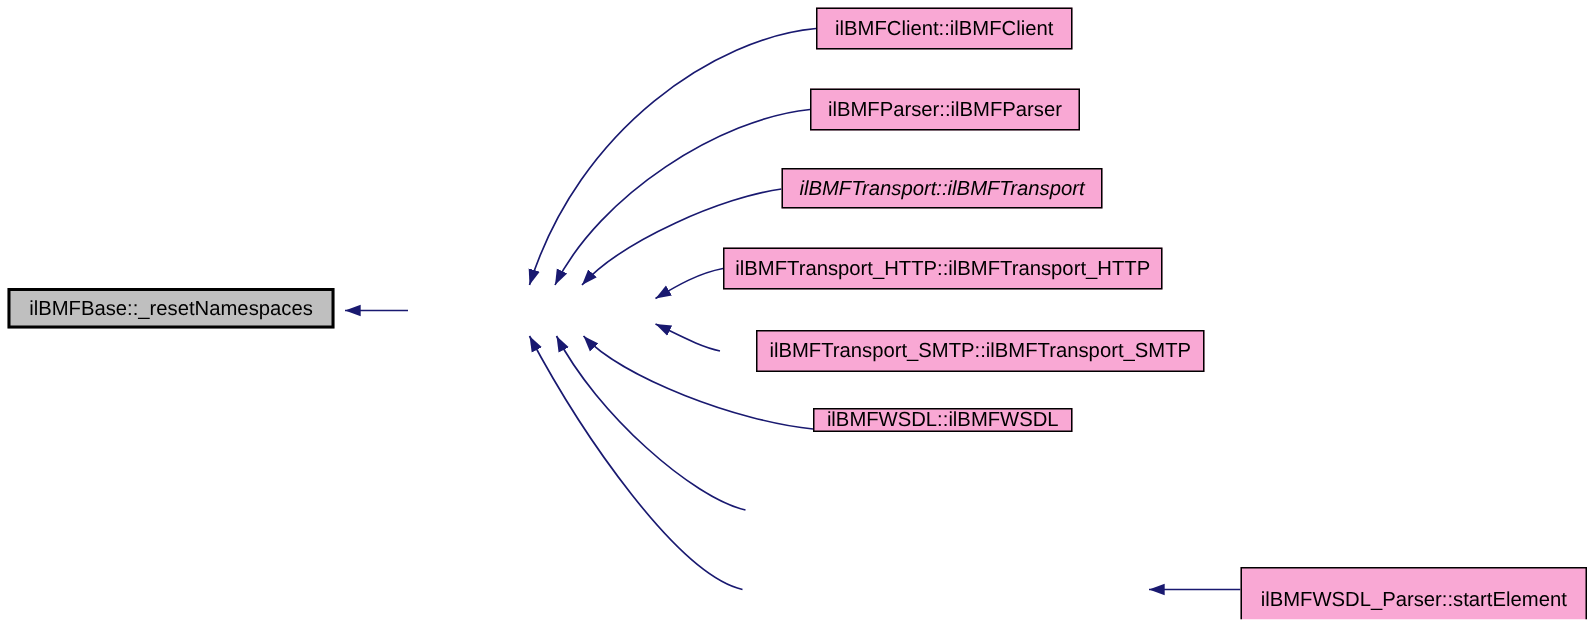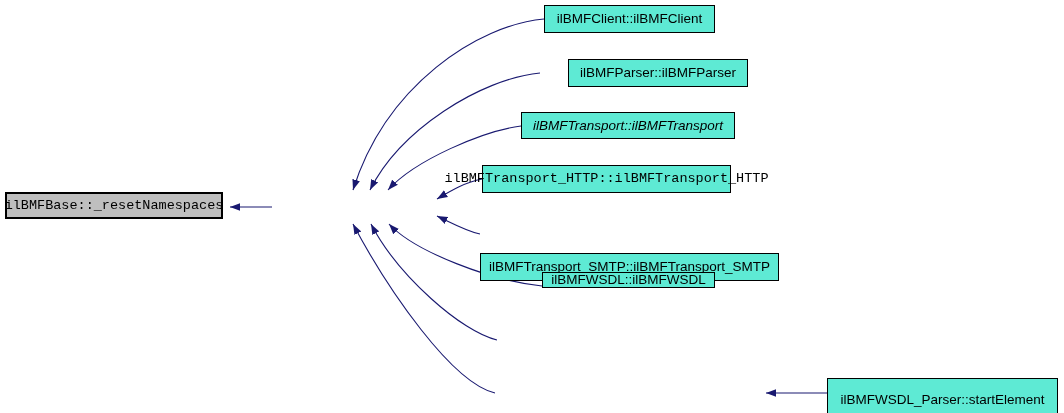--- a/index.html
+++ b/index.html
@@ -17,36 +17,35 @@
   }
   .edges {
     position: absolute;
     left: 0;
     top: 0;
     pointer-events: none;
   }
   .node {
     position: absolute;
     box-sizing: border-box;
-    background: #5eead4;
+    background: #f9a8d4;
     border: 1px solid #000000;
     color: #000000;
     font-size: 13.5px;
     line-height: 1;
     display: flex;
     align-items: center;
     justify-content: center;
     white-space: nowrap;
     cursor: pointer;
   }
   .node.highlight {
     background: #bfbfbf;
     border-width: 2px;
     cursor: default;
-    font-family: Liberation Mono, monospace;
   }
 </style>
 </head>
 <body>
 
 <div class="canvas">
 
   <svg class="edges" width="1064" height="413" viewBox="0 0 1064 413">
     <defs>
       <marker id="arrowhead" markerUnits="userSpaceOnUse" markerWidth="11" markerHeight="9" viewBox="0 0 10 8" refX="9.5" refY="4" orient="auto">
@@ -65,27 +64,27 @@
       <path d="M 495 393 C 452 383 388 290 353 224" marker-end="url(#arrowhead)"></path>
       <path d="M 827 393 L 766 393" marker-end="url(#arrowhead)"></path>
     </g>
   </svg>
 
   <div class="node highlight" style="left:5px; top:192px; width:218px; height:27px;">ilBMFBase::_resetNamespaces</div>
 
 
   <div class="node" style="left:544px; top:5px; width:171px; height:28px;">ilBMFClient::ilBMFClient</div>
 
-  <div class="node" style="left:568px; top:59px; width:180px; height:28px;">ilBMFParser::ilBMFParser</div>
+  <div class="node" style="left:540px; top:59px; width:180px; height:28px;">ilBMFParser::ilBMFParser</div>
 
   <div class="node" style="left:521px; top:112px; width:214px; height:27px;font-style:italic;">ilBMFTransport::ilBMFTransport</div>
 
-  <div class="node" style="left:482px; top:165px; width:249px; height:28px;font-family:Liberation Mono, monospace;">ilBMFTransport_HTTP::ilBMFTransport_HTTP</div>
+  <div class="node" style="left:482px; top:165px; width:293px; height:28px;">ilBMFTransport_HTTP::ilBMFTransport_HTTP</div>
 
-  <div class="node" style="left:480px; top:220px; width:299px; height:28px;margin-top:33px;">ilBMFTransport_SMTP::ilBMFTransport_SMTP</div>
+  <div class="node" style="left:504px; top:220px; width:299px; height:28px;">ilBMFTransport_SMTP::ilBMFTransport_SMTP</div>
 
   <div class="node" style="left:542px; top:272px; width:173px; height:16px;">ilBMFWSDL::ilBMFWSDL</div>
 
 
 
   <div class="node" style="left:827px; top:378px; width:231px; height:44px;">ilBMFWSDL_Parser::startElement</div>
 
 </div>
 
 </body></html>

